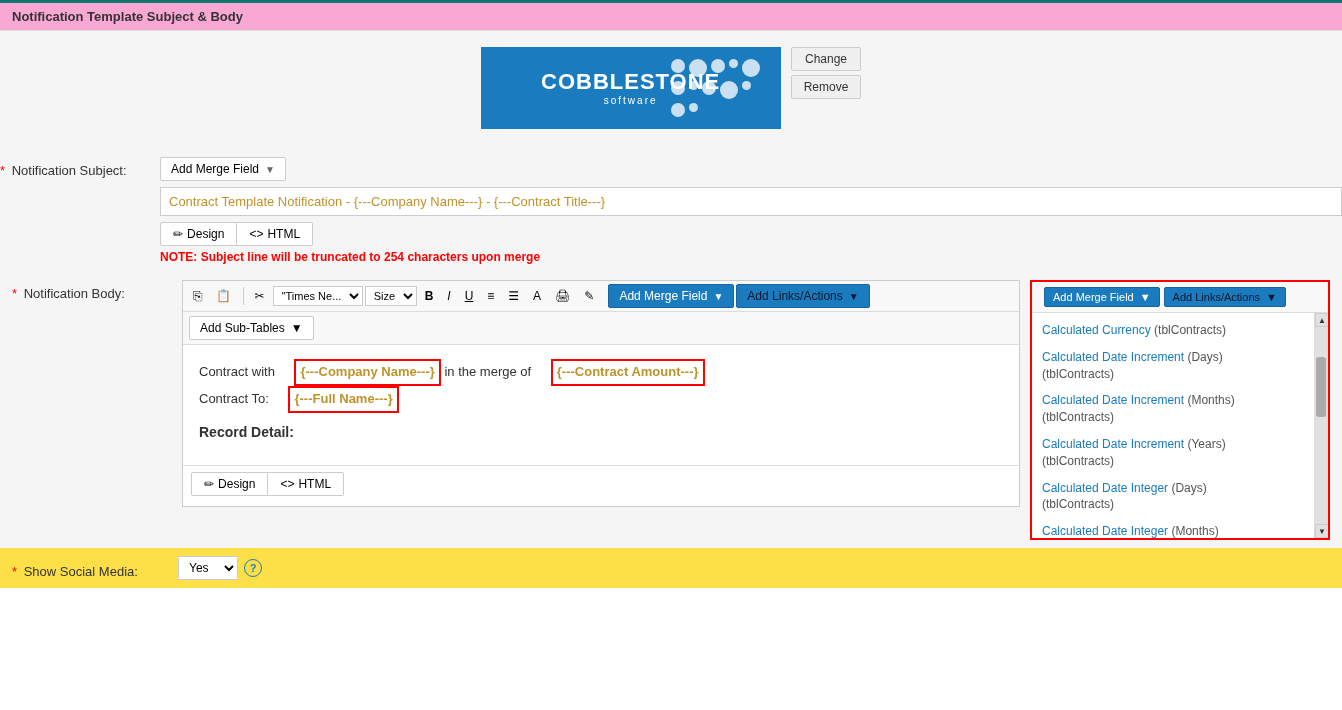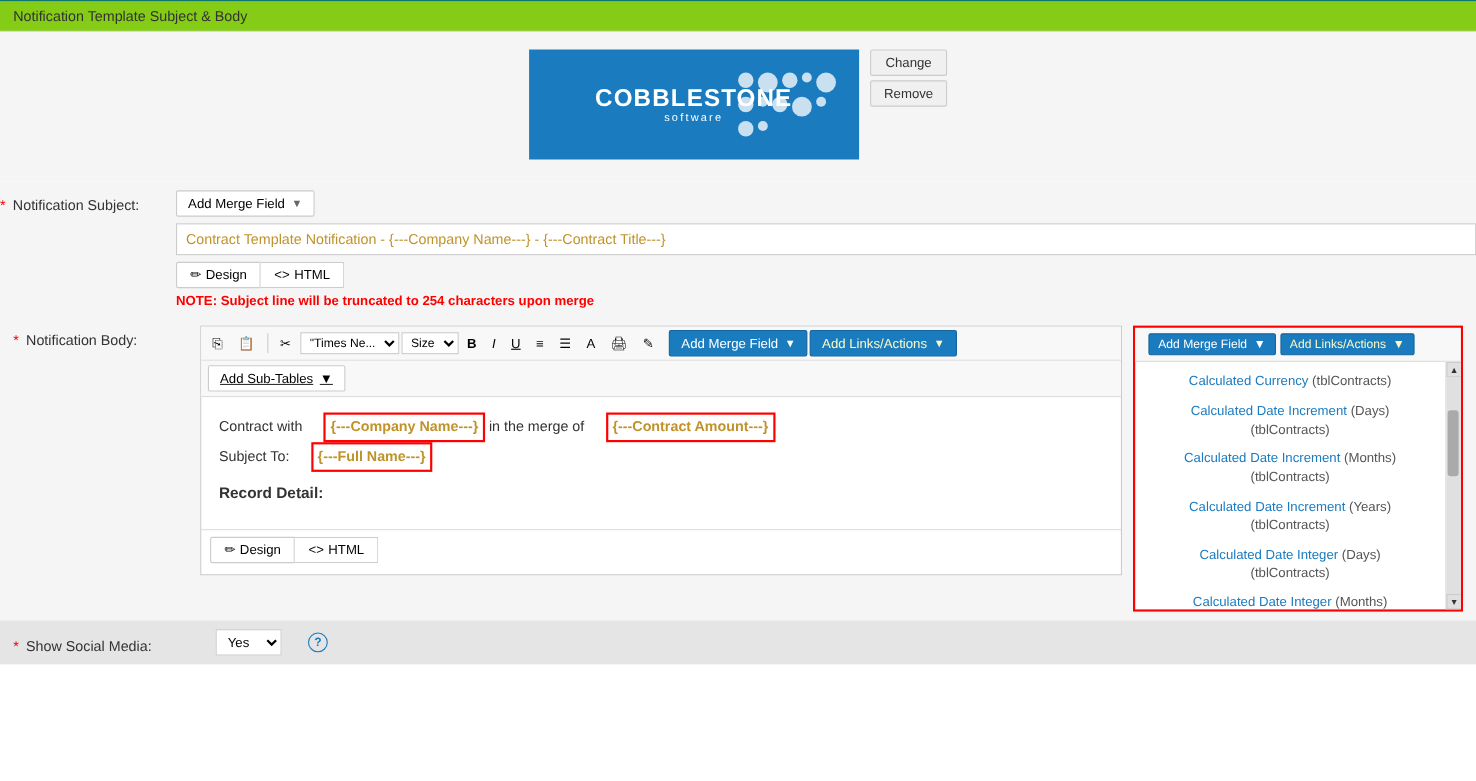--- a/index.html
+++ b/index.html
@@ -1,45 +1,45 @@
 <!DOCTYPE html>
 <html><head>
   <meta charset="utf-8">
   <style>
     * { box-sizing: border-box; margin: 0; padding: 0; }
     body { font-family: Arial, sans-serif; font-size: 13px; background: #f0f0f0; color: #333; }
 
     .page-wrapper { background: #fff; min-height: 710px; }
 
     .section-header {
-      background: #84cc16;
-      border-top: 1px solid #0f766e;
+      background: #f9a8d4;
+      border-top: 3px solid #0f766e;
       padding: 6px 12px;
       font-size: 13px;
-      font-weight: normal;
+      font-weight: bold;
       color: #333;
       border-bottom: 1px solid #ddd;
     }
 
     
     .logo-section {
       display: flex;
       align-items: flex-start;
       justify-content: center;
       padding: 16px 0 20px 0;
       background: #f5f5f5;
     }
     .logo-container {
       display: flex;
       align-items: flex-start;
       gap: 10px;
     }
     .cobblestone-logo {
       width: 300px;
-      height: 100px;
+      height: 82px;
       background: #1a7bbf;
       display: flex;
       align-items: center;
       justify-content: center;
       position: relative;
       overflow: hidden;
     }
     .cobblestone-logo-text {
       color: #fff;
       font-size: 22px;
@@ -212,37 +212,36 @@
       gap: 6px;
       margin-left: 6px;
     }
     .add-merge-field-btn .arrow { font-size: 10px; }
 
     .add-links-btn {
       display: inline-flex;
       align-items: center;
       padding: 4px 10px;
       background: #1a7bbf;
-      color: #fef9c3;
+      color: #0f172a;
       border: 1px solid #1565a0;
       cursor: pointer;
       font-size: 12px;
       border-radius: 2px;
       gap: 6px;
     }
     .add-links-btn .arrow { font-size: 10px; }
 
     .toolbar-row2 {
       display: flex;
       align-items: center;
       padding: 4px 6px;
       border-bottom: 1px solid #ddd;
       background: #f8f8f8;
       gap: 6px;
-      text-decoration: underline;
     }
     .add-subtables-btn {
       display: inline-flex;
       align-items: center;
       padding: 4px 10px;
       background: #fff;
       border: 1px solid #ccc;
       cursor: pointer;
       font-size: 12px;
       border-radius: 2px;
@@ -286,38 +285,37 @@
       align-items: center;
       gap: 4px;
       padding: 5px 6px;
       border-bottom: 1px solid #ddd;
       background: #f8f8f8;
     }
     .merge-field-list {
       flex: 1;
       overflow-y: auto;
       padding: 4px 0;
-      text-align: center;
     }
     .merge-field-item {
       padding: 5px 10px;
       font-size: 12px;
       line-height: 1.4;
       cursor: pointer;
       color: #1a7bbf;
     }
     .merge-field-item .paren { color: #555; }
 
     
     .social-row {
       display: flex;
       align-items: center;
       padding: 8px 12px;
-      gap: 24px;
-      background: #e5e5e5;
+      gap: 6px;
+      background: #fde047;
     }
     .social-label { width: 160px; min-width: 160px; }
     .social-select {
       padding: 3px 6px;
       border: 1px solid #ccc;
       font-size: 12px;
       background: #fff;
       min-width: 60px;
     }
     .help-icon {
@@ -481,21 +479,21 @@
         </div>
 
         <div class="editor-body">
           <p>
             <span>Contract  with </span>
             <span class="merge-field-box">{---Company Name---}</span>
             <span> in the merge of </span>
             <span class="merge-field-box">{---Contract Amount---}</span>
           </p>
           <p>
-            <span>Subject To:</span>
+            <span>Contract To:</span>
             <span class="merge-field-box">{---Full Name---}</span>
           </p>
           <p class="record-detail">Record Detail:</p>
         </div>
 
         <div style="padding: 6px 8px; border-top: 1px solid #ddd;">
           <div class="design-html-btns">
             <button class="btn-tab">
               <span>✏</span>
               <span>Design</span>

